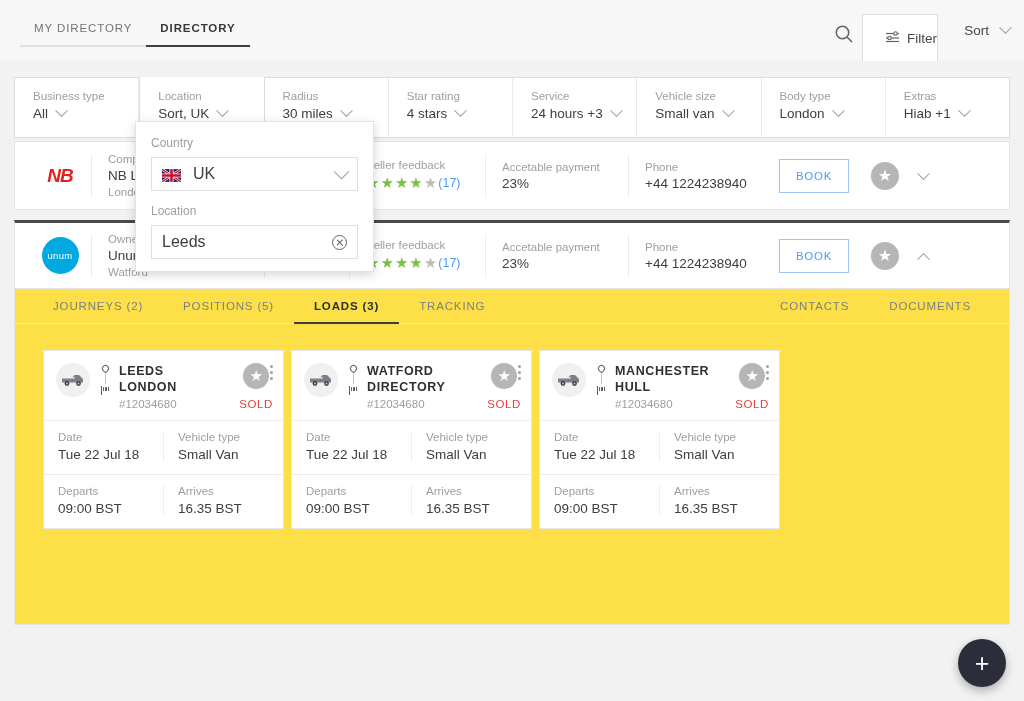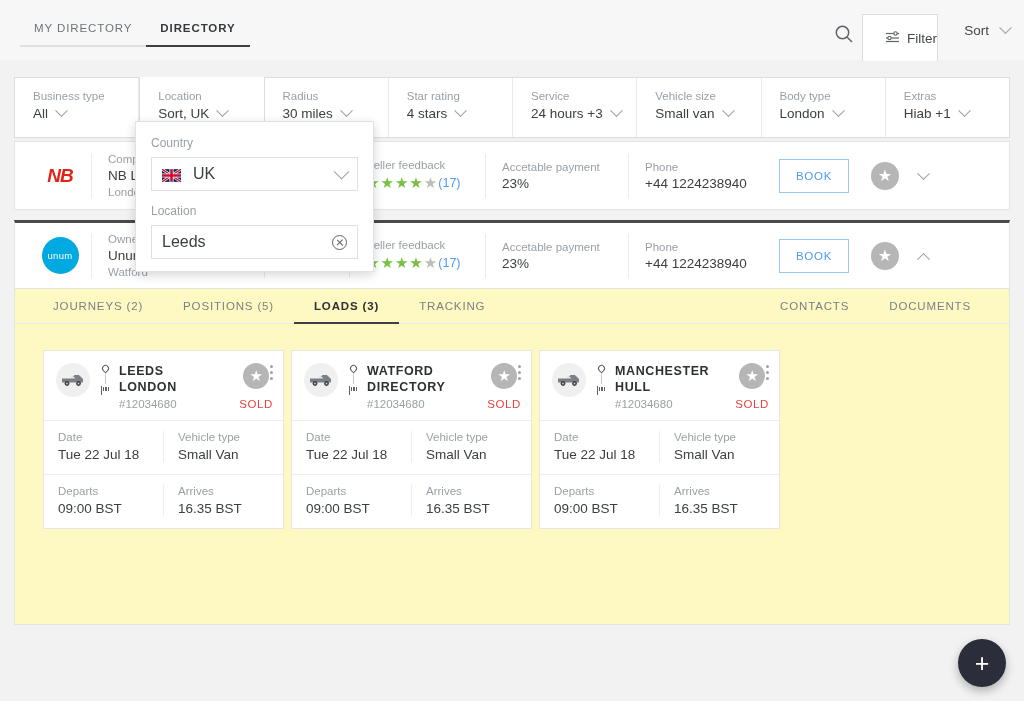--- a/index.html
+++ b/index.html
@@ -126,21 +126,21 @@
   .fav-star {
     width: 28px; height: 28px; border-radius: 50%; background: #b6b6b6;
     display: flex; align-items: center; justify-content: center;
     color: #ffffff; font-size: 16px; margin-left: 22px; cursor: pointer; flex: none;
   }
   .row-chev { margin-left: 20px; cursor: pointer; }
 
   
   .panel {
     position: absolute; left: 14px; top: 289px; width: 996px; height: 336px;
-    background: #fef9c3; border: 1px solid #e4e4e4; border-top: none;
+    background: #fde047; border: 1px solid #e4e4e4; border-top: none;
   }
   .subtabs {
     height: 35px; border-bottom: 1px solid #ebebeb; display: flex; align-items: stretch;
     padding: 0 18px; position: relative;
   }
   .subtab {
     font-size: 11.5px; letter-spacing: 0.85px; color: #7b8085;
     display: flex; align-items: center; padding: 0 20px; cursor: pointer;
     border-bottom: 2px solid transparent; margin-bottom: -1px;
   }

